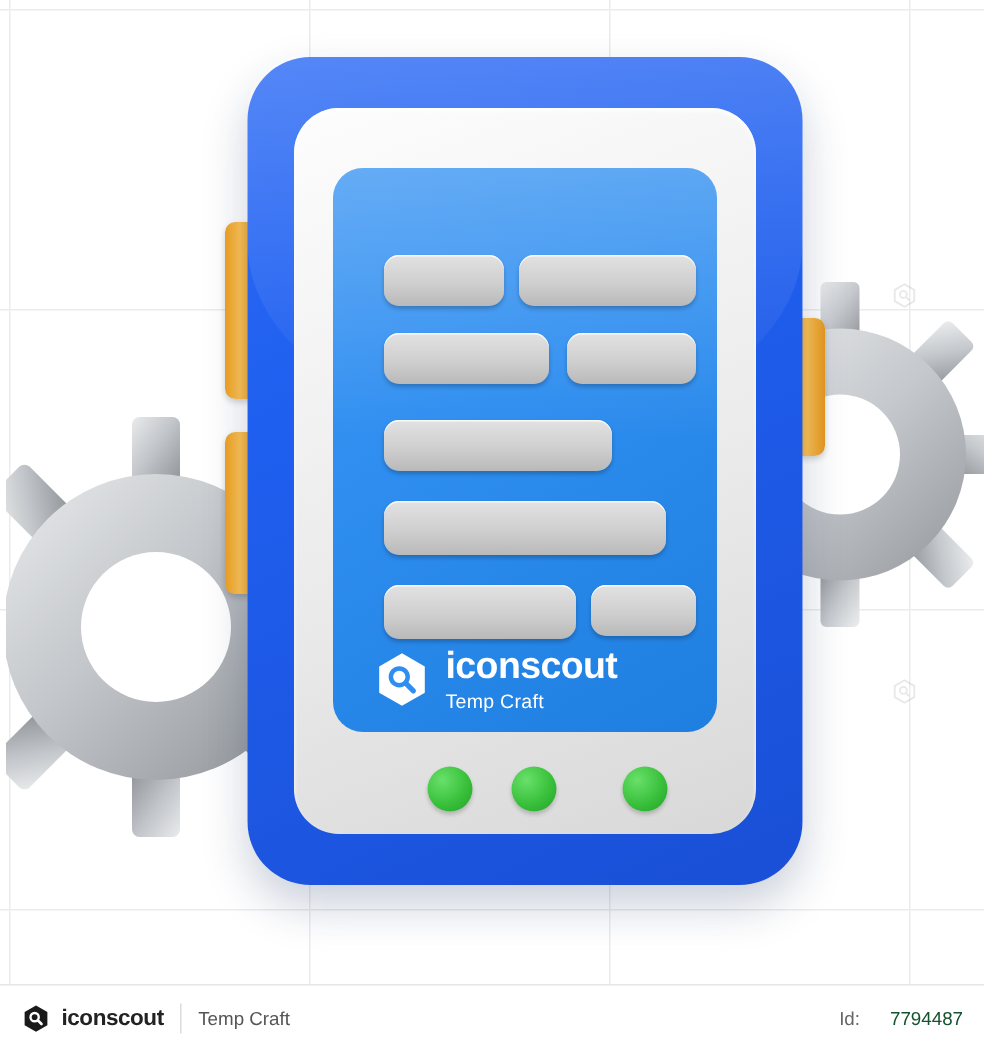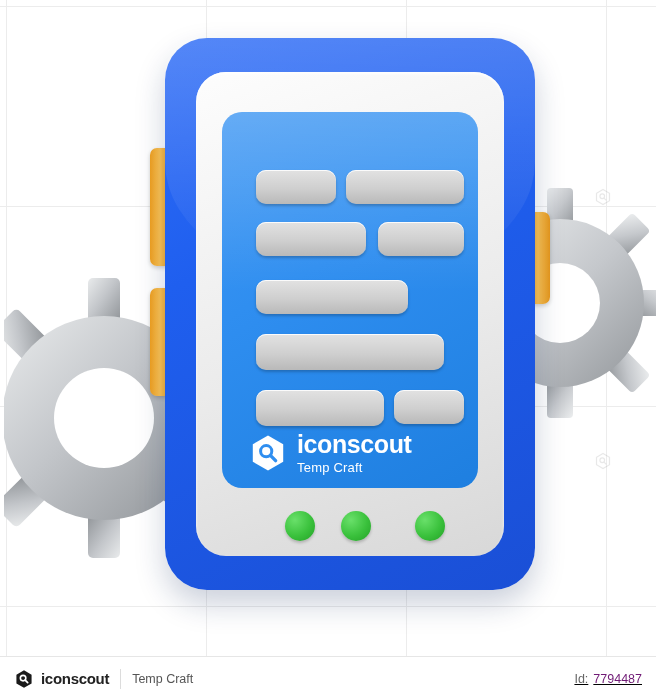--- a/index.html
+++ b/index.html
@@ -190,30 +190,29 @@
     margin: 0 11px;
   }
   .footer-title {
     font-size: 12.5px;
     color: #555555;
   }
   .footer-right {
     margin-left: auto;
     display: flex;
     align-items: baseline;
-    gap: 5px;
-    text-decoration: underline;
+    gap: 20px;
   }
   .footer-id-label {
     font-size: 12.5px;
     color: #666666;
   }
   .footer-id-value {
     font-size: 12.5px;
-    color: #701a75;
+    color: #14532d;
   }
 </style>
 </head>
 <body>
 
 <div class="page">
 
   <div class="canvas">
 
     <div class="grid-line-v" style="left:6px;"></div>

